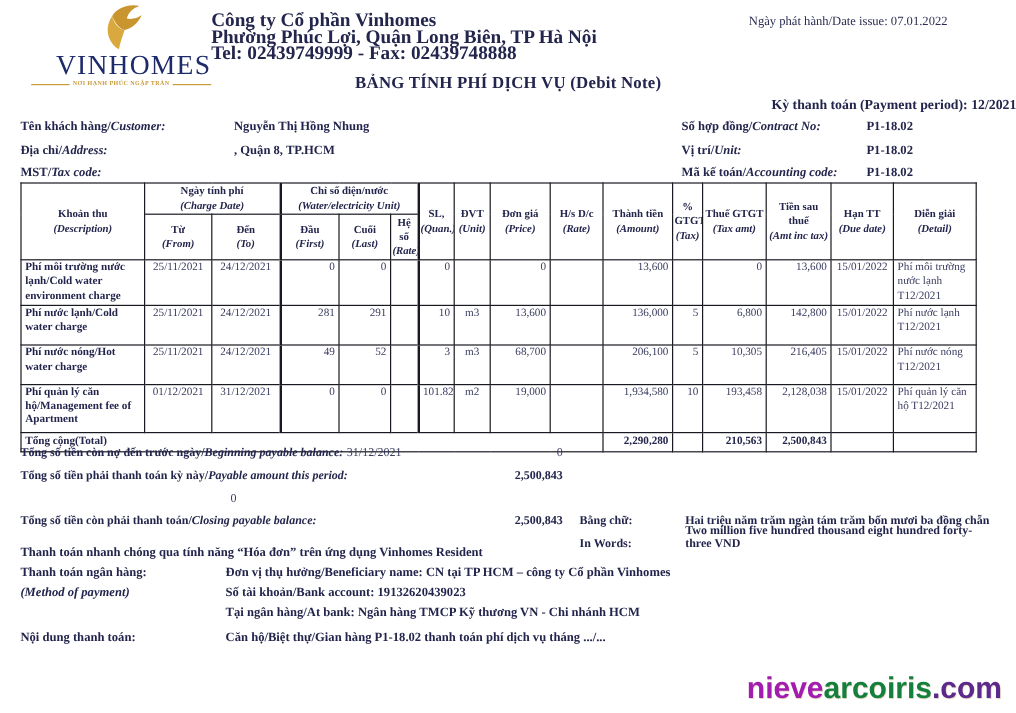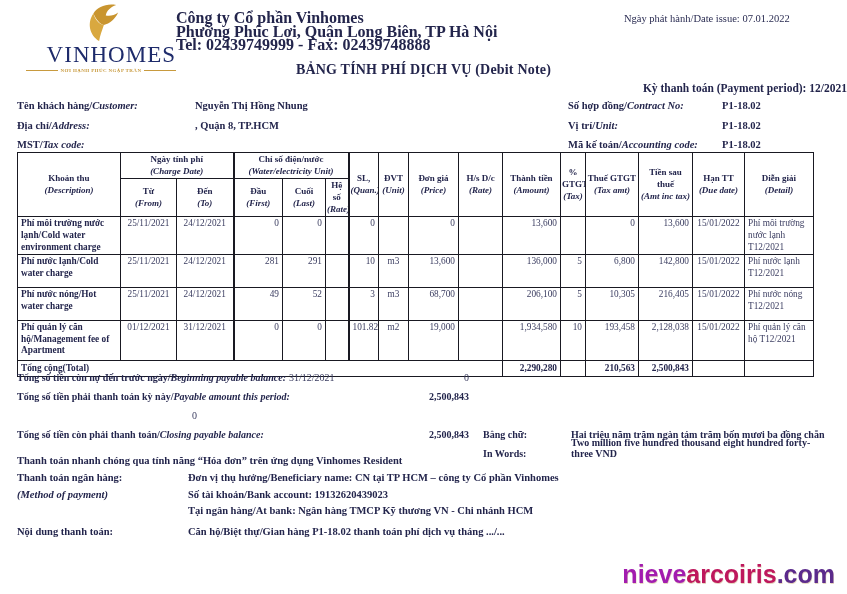--- a/index.html
+++ b/index.html
@@ -67,21 +67,21 @@
   .p-note{line-height:17px;margin-bottom:1px}
   .p-row{display:flex;line-height:16.5px}
   .p-label{width:171px}
   .p-value{flex:1}
   .p-content{margin-top:4px}
 
   
   .watermark{position:absolute;right:12px;bottom:7px;font-family:"Liberation Sans",sans-serif;font-size:25px;font-weight:bold;line-height:1;letter-spacing:0}
   .watermark span{text-shadow:.5px .5px 0 rgba(150,90,0,.25)}
   .wm-1{color:#a21caf}
-  .wm-2{color:#be185d}
+  .wm-2{color:#15803d}
   .wm-3{color:#5b2a8c}
 </style>
 </head>
 <body>
 
 <div class="page">
 
   <div class="logo">
     <svg width="64" height="38" viewBox="0 0 64 40">
       <path d="M30 39 C20 33 17 20 24 10 C26 17 30 21 35 22 C33 28 31 33 30 39 Z" fill="#d9a83f"></path>

